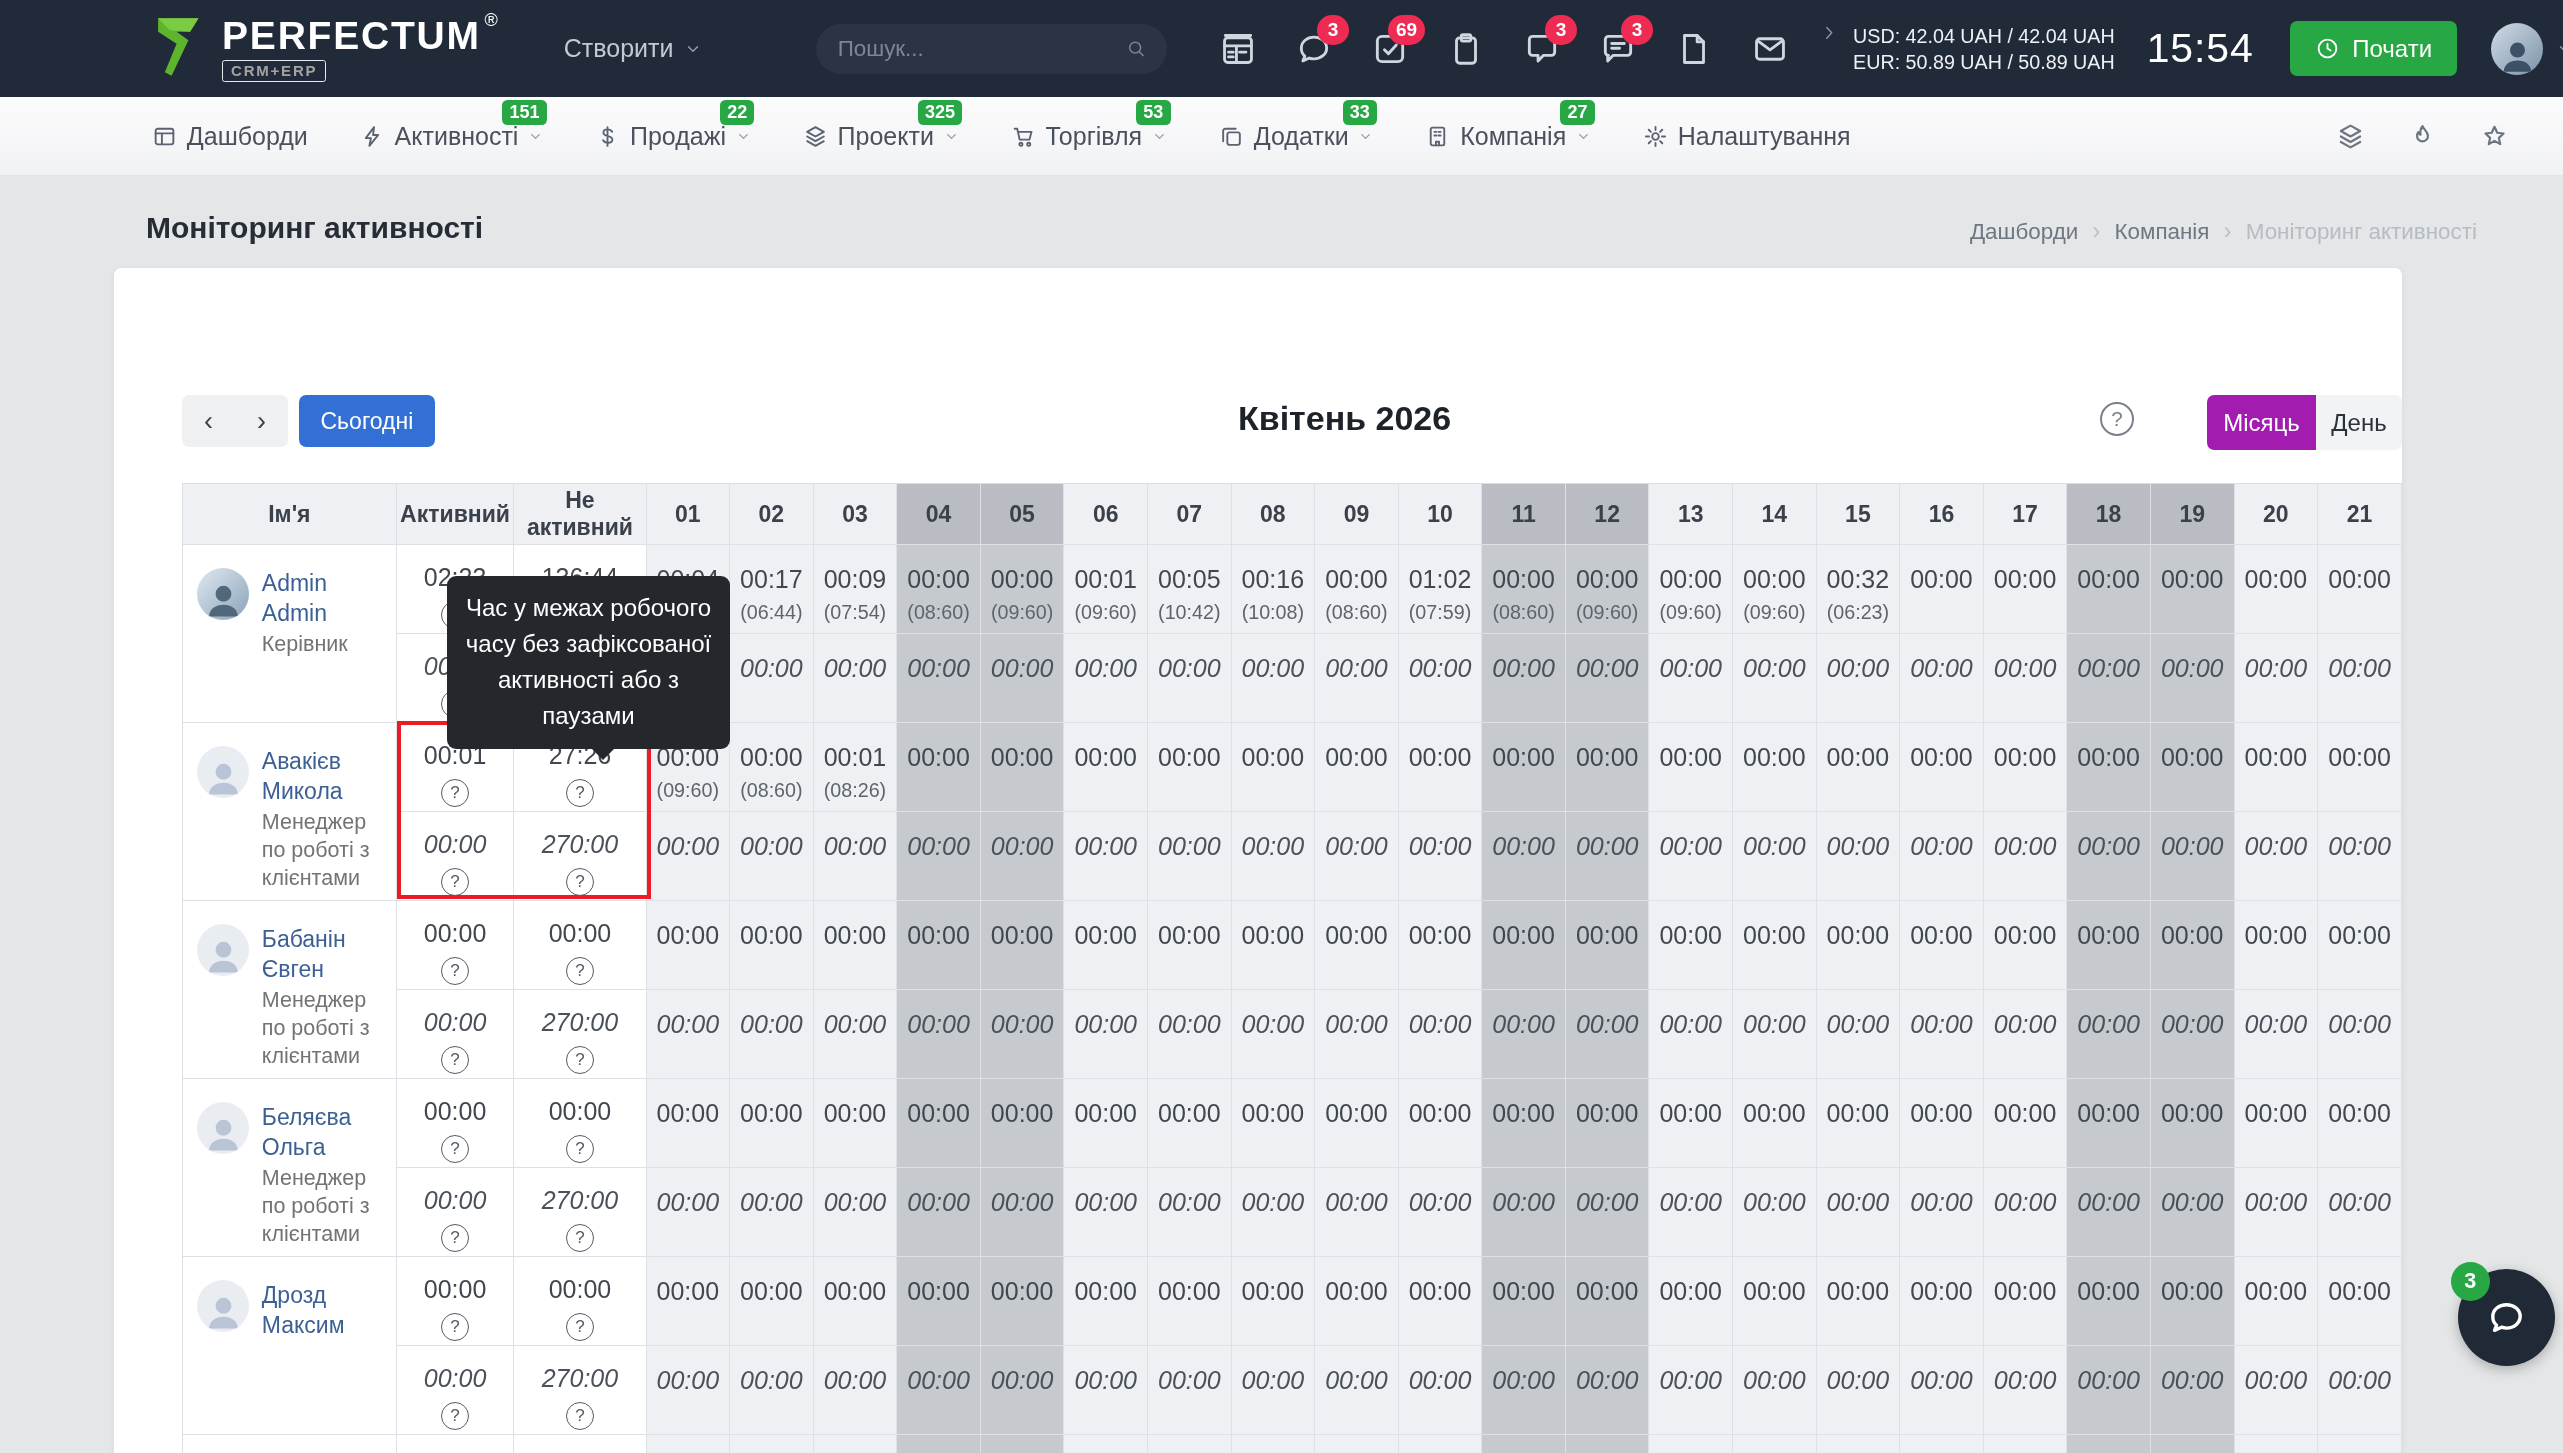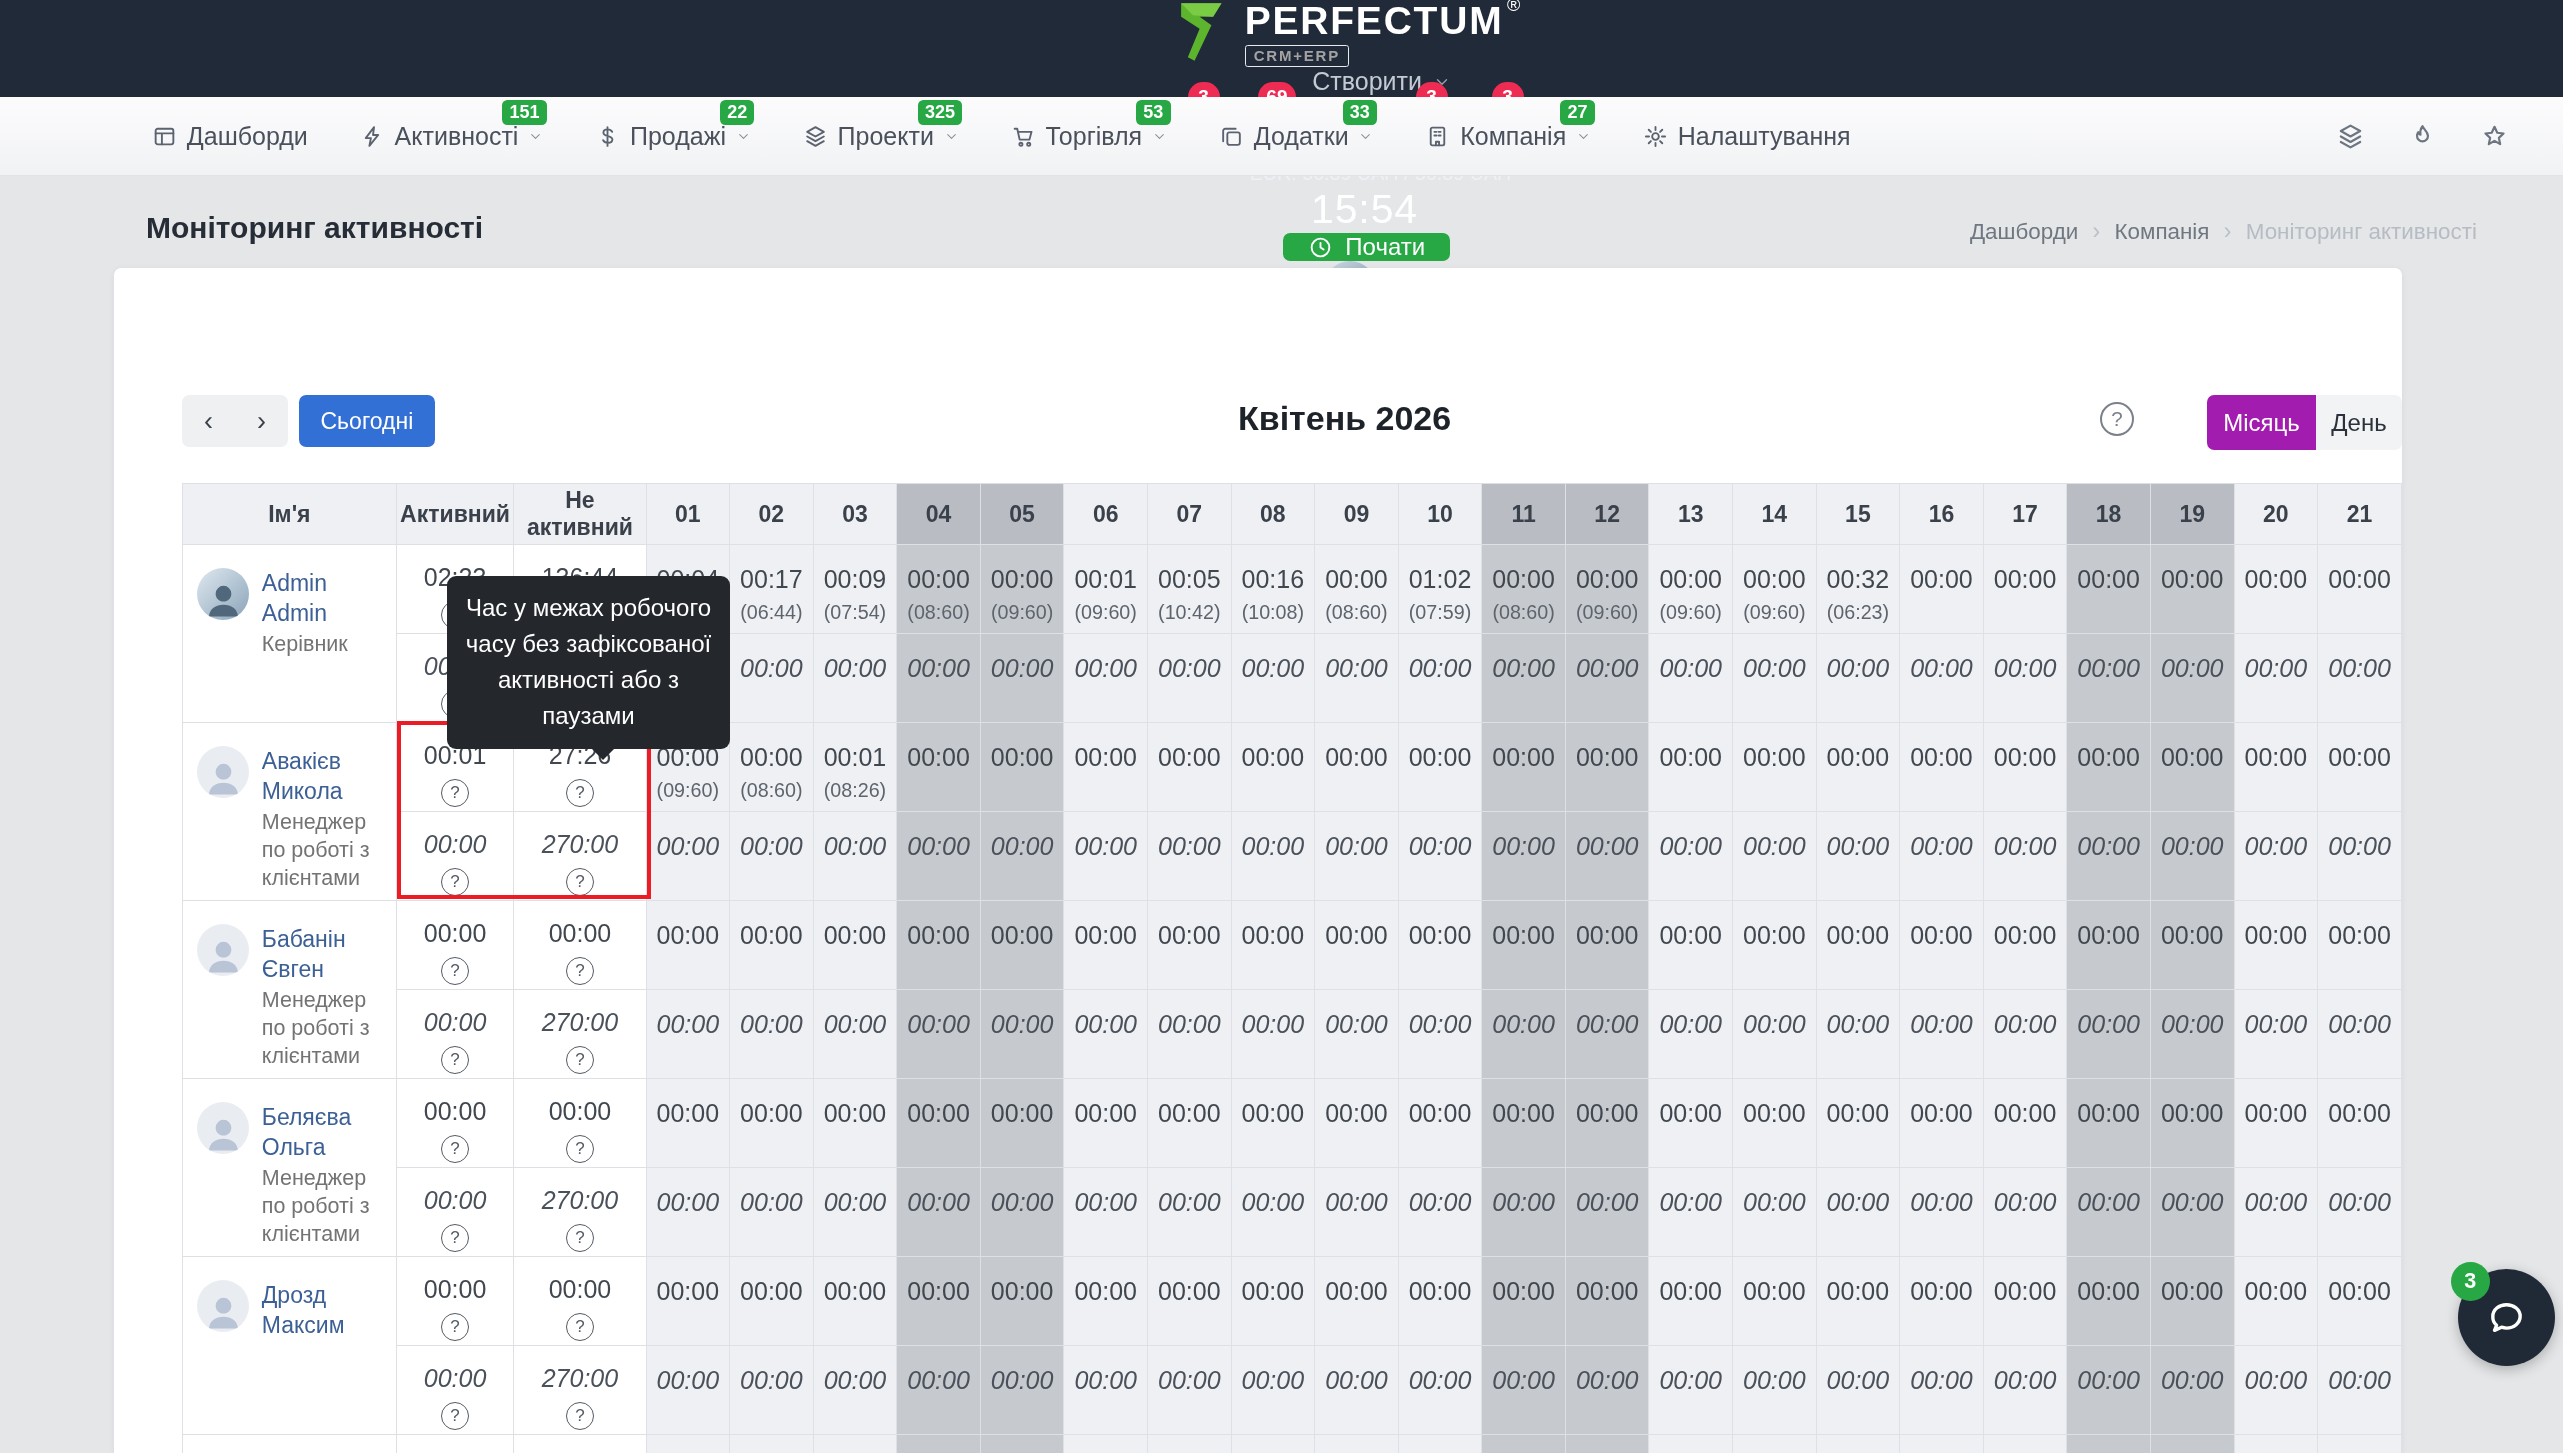--- a/index.html
+++ b/index.html
@@ -3,21 +3,21 @@
 <meta charset="utf-8">
 <style>
   * { box-sizing: border-box; margin: 0; padding: 0; }
   html,body { width:2563px; height:1453px; overflow:hidden; }
   body { font-family:"Liberation Sans","DejaVu Sans",sans-serif; background:#e4e6e8; position:relative; }
   svg { display:block; }
   .ic { stroke:currentColor; fill:none; stroke-width:1.8; stroke-linecap:round; stroke-linejoin:round; }
 
   
   .topbar { position:absolute; top:0; left:0; width:2563px; height:97px; background:#212a38;
-            display:flex; align-items:center; padding:0 20px 0 154px; color:#cdd4de;flex-direction:column; }
+            display:flex; align-items:center; padding:0 20px 0 154px; color:#cdd4de; }
   .logo { display:flex; align-items:flex-start; gap:16px; }
   .logo-seven { width:52px; height:64px; }
   .logo-text { display:flex; flex-direction:column; }
   .logo-brand-row { display:flex; align-items:flex-start; }
   .logo-brand { color:#fff; font-size:39px; font-weight:bold; letter-spacing:1.8px; line-height:41px; }
   .logo-reg { color:#fff; font-size:18px; margin-left:3.6px; margin-top:-5.4px; }
   .logo-sub { margin-top:3.6px; align-self:flex-start; color:#a3a3a3; font-size:15px; font-weight:bold;
               letter-spacing:1.8px; border:1.8px solid #e7eaee; border-radius:2.7px; padding:1.8px 8px; }
   .create { display:flex; align-items:center; gap:10.7px; margin-left:66px; font-size:25px; color:#c3cad4; cursor:pointer; }
   .create .chev { width:18px; height:18px; color:#97a0ad; }
@@ -160,20 +160,27 @@
     <span>Створити</span>
     <svg class="chev ic" viewBox="0 0 24 24">
         <path d="M6 9l6 6 6-6"></path>
       </svg>
   </div>
 
   <svg class="bars-icon ic" viewBox="0 0 24 24" style="stroke-width:2.4">
       <path d="M6 20v-5M12 20V8M18 20V4"></path>
     </svg>
 
+  <div class="search">
+    <input type="text" placeholder="Пошук..." style="">
+    <svg class="sicon ic" viewBox="0 0 24 24">
+        <circle cx="11" cy="11" r="6.5"></circle>
+        <path d="M16 16l4.5 4.5"></path>
+      </svg>
+  </div>
 
   <div class="ticons">
     <div class="ticon">
       <svg class="ic" viewBox="0 0 24 24">
           <rect x="3.5" y="5" width="17" height="15.5" rx="2"></rect>
           <path d="M3.5 10h17M11 10v10M4 3.5h16M6 14h3M13 14h4M6 17h3"></path>
         </svg>
     </div>
     <div class="ticon">
       <svg class="ic" viewBox="0 0 24 24">

